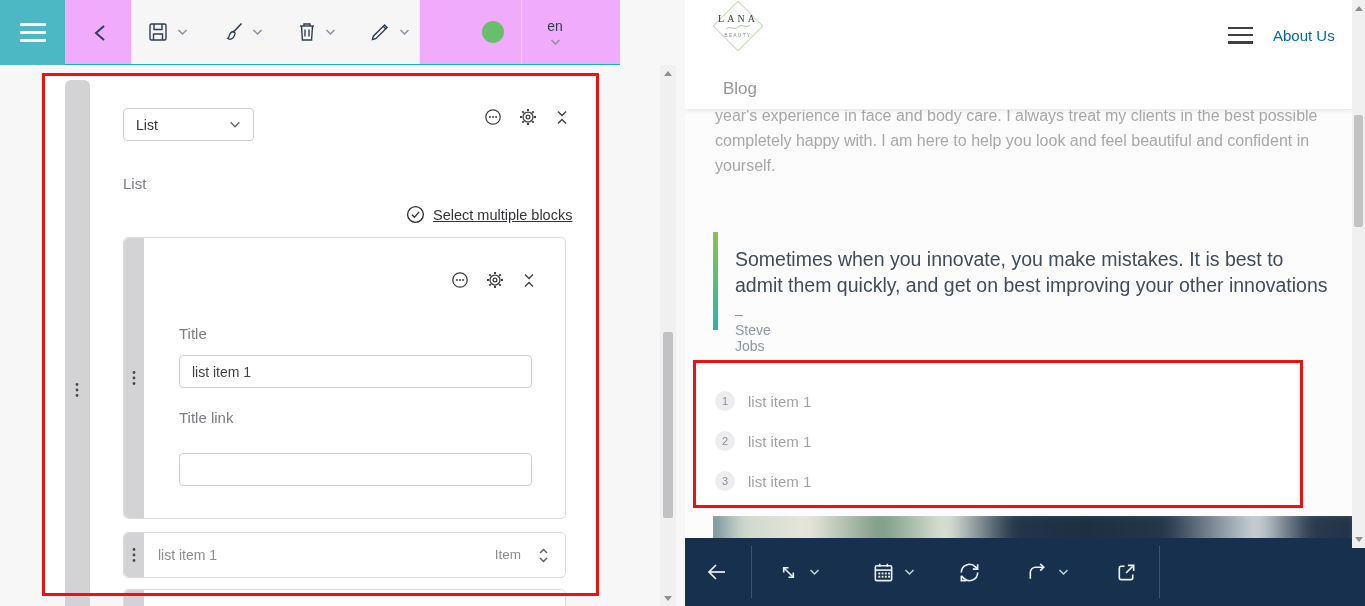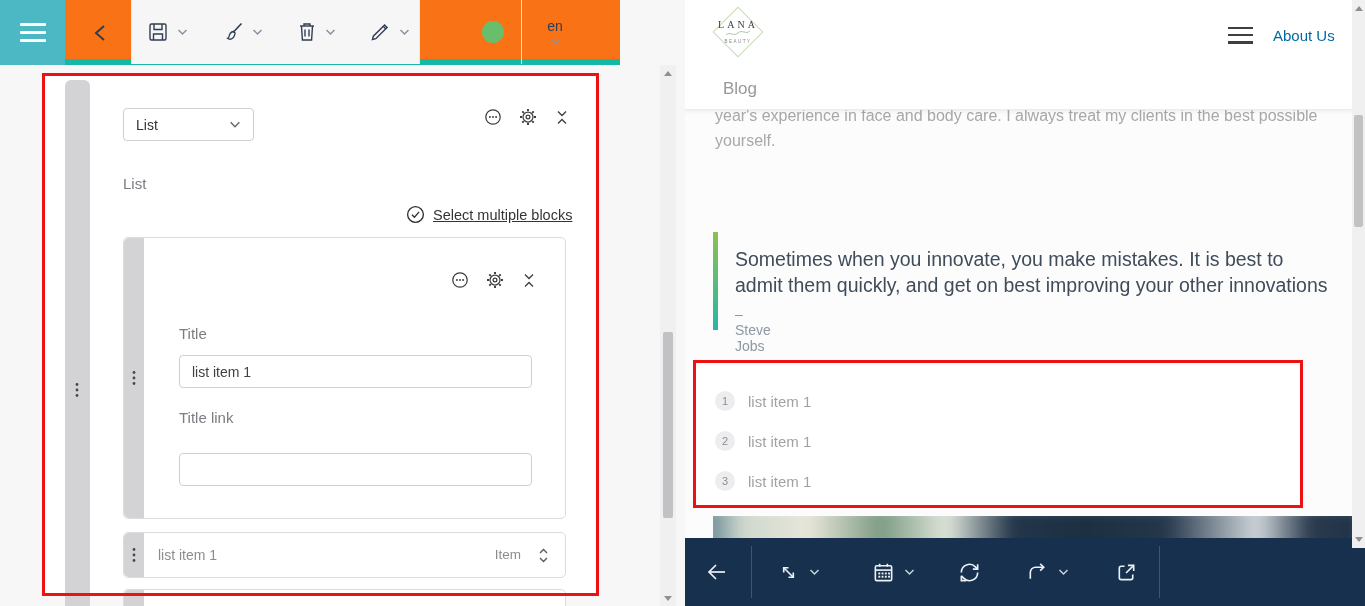--- a/index.html
+++ b/index.html
@@ -7,21 +7,21 @@
     --navy:#16304e; --icon_navy:#2f3e52; --quote_green:#8cc152; --quote_teal:#28b6a5;
   }
   *{box-sizing:border-box;margin:0;padding:0}
   html,body{width:1365px;height:606px;overflow:hidden;background:#efeff0;
     font-family:"Liberation Sans","DejaVu Sans",sans-serif;}
   .ab{position:absolute}
   svg{display:block}
   .pane{position:absolute;top:0;height:606px;overflow:hidden}
   
   #left{left:0;width:685px;background:#f7f7f8}
-  .tb-white{background:#f97316;border-bottom:6px solid #14b8a6}
+  .tb-white{background:#f0abfc;border-bottom:1px solid #14b8a6}
   .tb-group{background:#f6f6f7;border-left:1px solid #eaeaec;border-right:1px solid #eaeaec}
   .tb-btn{display:flex;align-items:center;justify-content:center;cursor:pointer}
   .vdiv{width:1px;background:#e6e6e8}
   .strip{background:#d3d3d5}
   .card{background:#fff;border:1px solid #dcdcde;border-radius:5px}
   .inp{border:1px solid #cfcfd2;border-radius:4px;background:#fff;font-size:14px;
        color:#3f3f44;padding:0 12px;width:100%;height:100%;outline:none;
        font-family:"Liberation Sans","DejaVu Sans",sans-serif;}
   .lbl{font-size:15px;color:#7c7c82}
   .redbox{border:3px solid var(--highlight_red);pointer-events:none;z-index:6}
@@ -231,20 +231,21 @@
     <div class="tri-up ab" style="left:4px;top:6px"></div>
     <div class="sb-thumb ab" style="left:3px;top:267px;width:10px;height:186px"></div>
     <div class="tri-dn ab" style="left:4px;bottom:5px"></div>
   </div>
 </div>
 
 <div id="right" class="pane">
 
   <div class="ab" style="left:30px;top:103px;z-index:1">
     <div class="pline">year's experience in face and body care. I always treat my clients in the best possible</div>
+    <div class="pline">completely happy with. I am here to help you look and feel beautiful and confident in</div>
     <div class="pline">yourself.</div>
   </div>
 
   <div class="ab" style="left:28px;top:230px;z-index:1">
     <div class="ab" style="left:0;top:2px;width:5px;height:98px;background:linear-gradient(180deg,var(--quote_green),var(--quote_teal))"></div>
     <div class="ab qline" style="left:22px;top:16px">Sometimes when you innovate, you make mistakes. It is best to</div>
     <div class="ab qline" style="left:22px;top:42px">admit them quickly, and get on best improving your other innovations</div>
     <div class="ab qauthor" style="left:22px;top:76px">–Steve Jobs</div>
   </div>
 
@@ -326,21 +327,21 @@
       <svg width="23" height="23" viewBox="0 0 24 24" fill="none" stroke="#edf1f6" stroke-width="1.7">
           <path d="M10 5.5H6.5a2 2 0 0 0-2 2v10a2 2 0 0 0 2 2h10a2 2 0 0 0 2-2V14"></path>
           <polyline points="13.5,4.5 19.5,4.5 19.5,10.5"></polyline>
           <path d="M19.5 4.5l-8 8"></path>
         </svg>
     </div>
     <div class="ab" style="left:474px;top:8px;width:1px;height:52px;background:rgba(255,255,255,.18)"></div>
   </div>
 
   <div class="ab" style="left:0;top:0;width:667px;height:110px;background:#fff;z-index:5;border-bottom:1px solid #ececee;box-shadow:0 2px 4px rgba(0,0,0,.06)">
-    <div class="ab" style="left:27px;top:6px;width:52px;height:52px;cursor:pointer">
+    <div class="ab" style="left:27px;top:0;width:52px;height:52px;cursor:pointer">
       <div class="ab" style="left:8px;top:8px;width:36px;height:36px;border:1.2px solid #c2ddb4;transform:rotate(45deg)"></div>
       <div class="ab" style="left:0;top:13px;width:52px;text-align:center;font-family:'Liberation Serif','DejaVu Serif',serif;font-size:10px;letter-spacing:3px;color:#3e3e40">LANA</div>
       <svg class="ab" style="left:12px;top:24px" width="28" height="8" viewBox="0 0 28 8">
           <path d="M2 5c4-4 8 2 12-2s8 2 12-2" fill="none" stroke="#a8bfa0" stroke-width=".9"></path>
         </svg>
       <div class="ab" style="left:0;top:33px;width:104px;text-align:center;transform:scale(.5);transform-origin:0 0;font-size:9px;letter-spacing:3px;color:#86868a">BEAUTY</div>
     </div>
     <div class="ab" style="left:543px;top:22px;display:flex;align-items:center;cursor:pointer">
       <div class="hdr-burger">
           <div></div>

